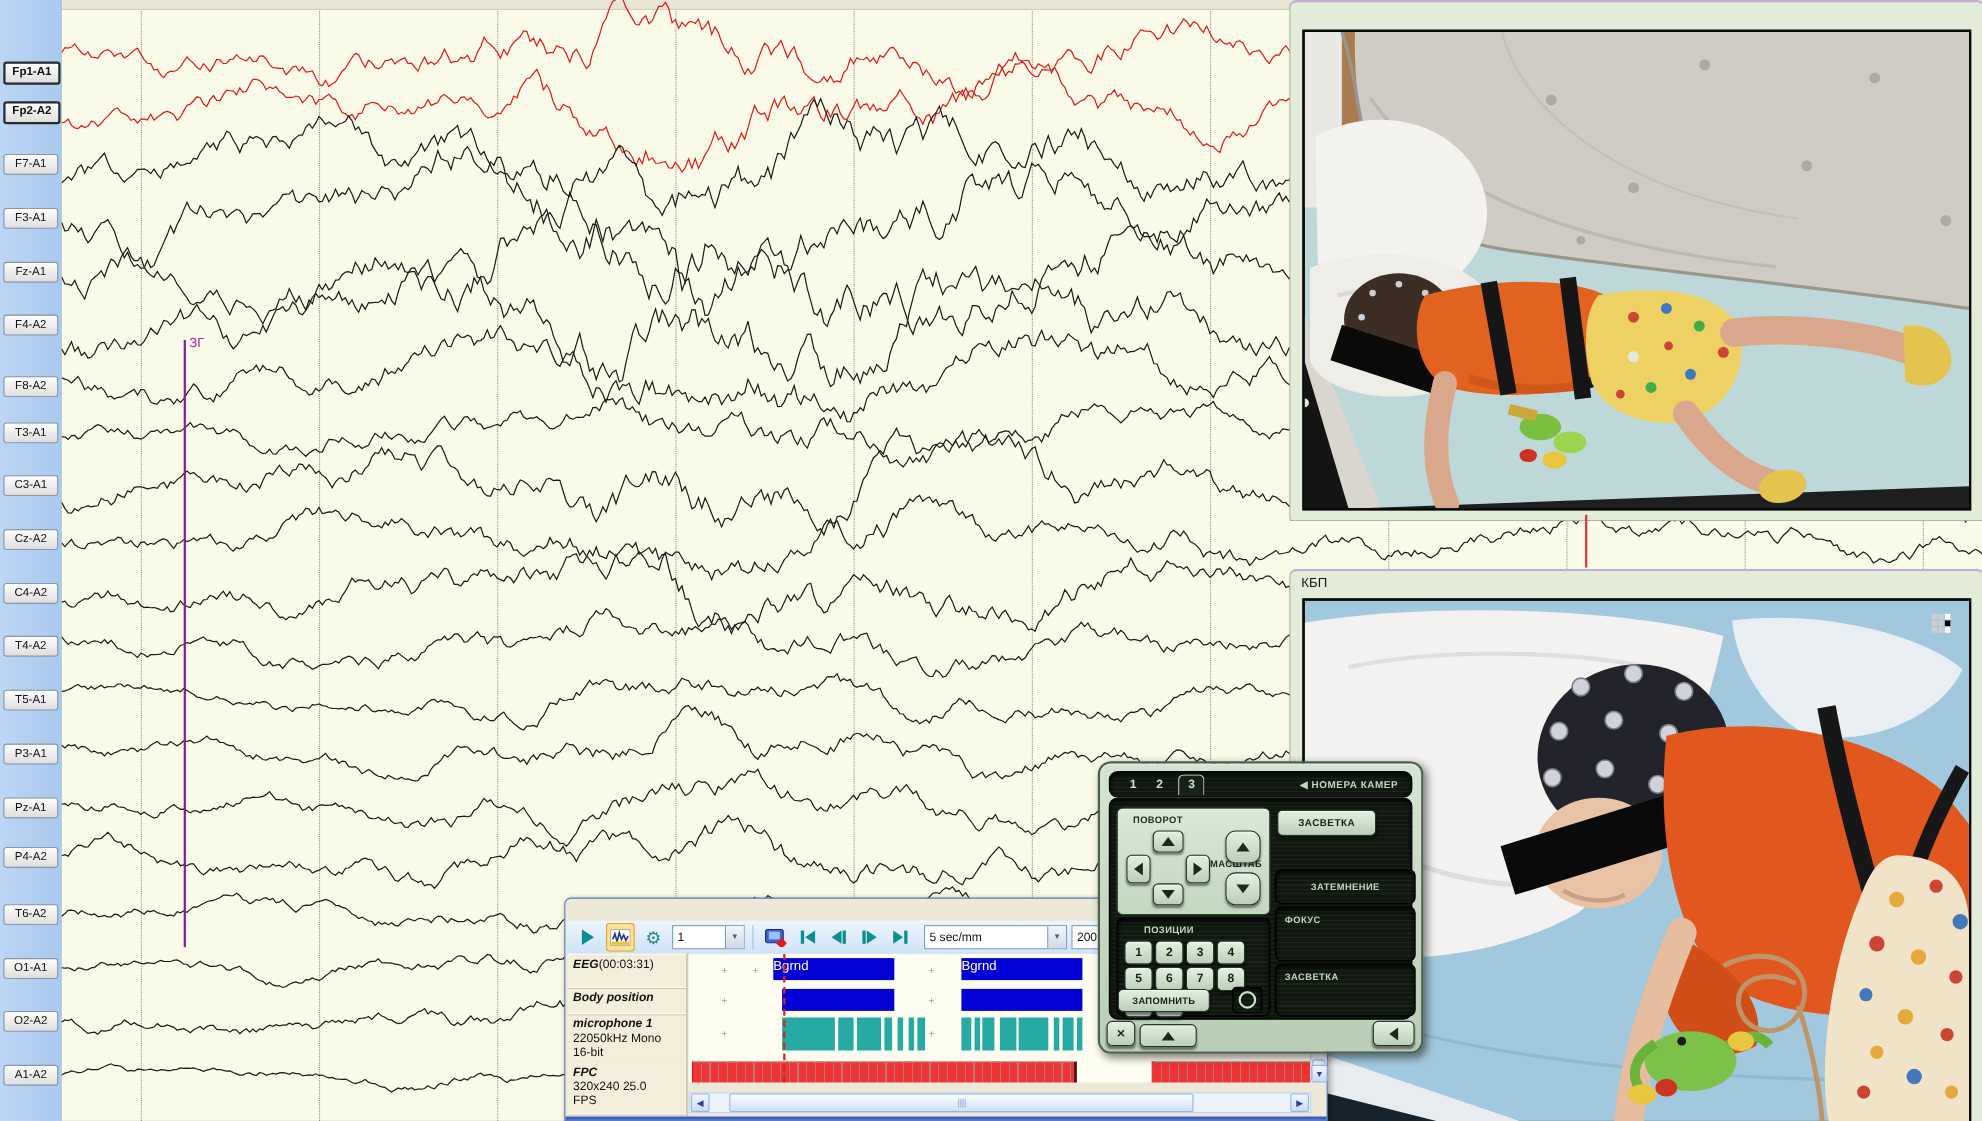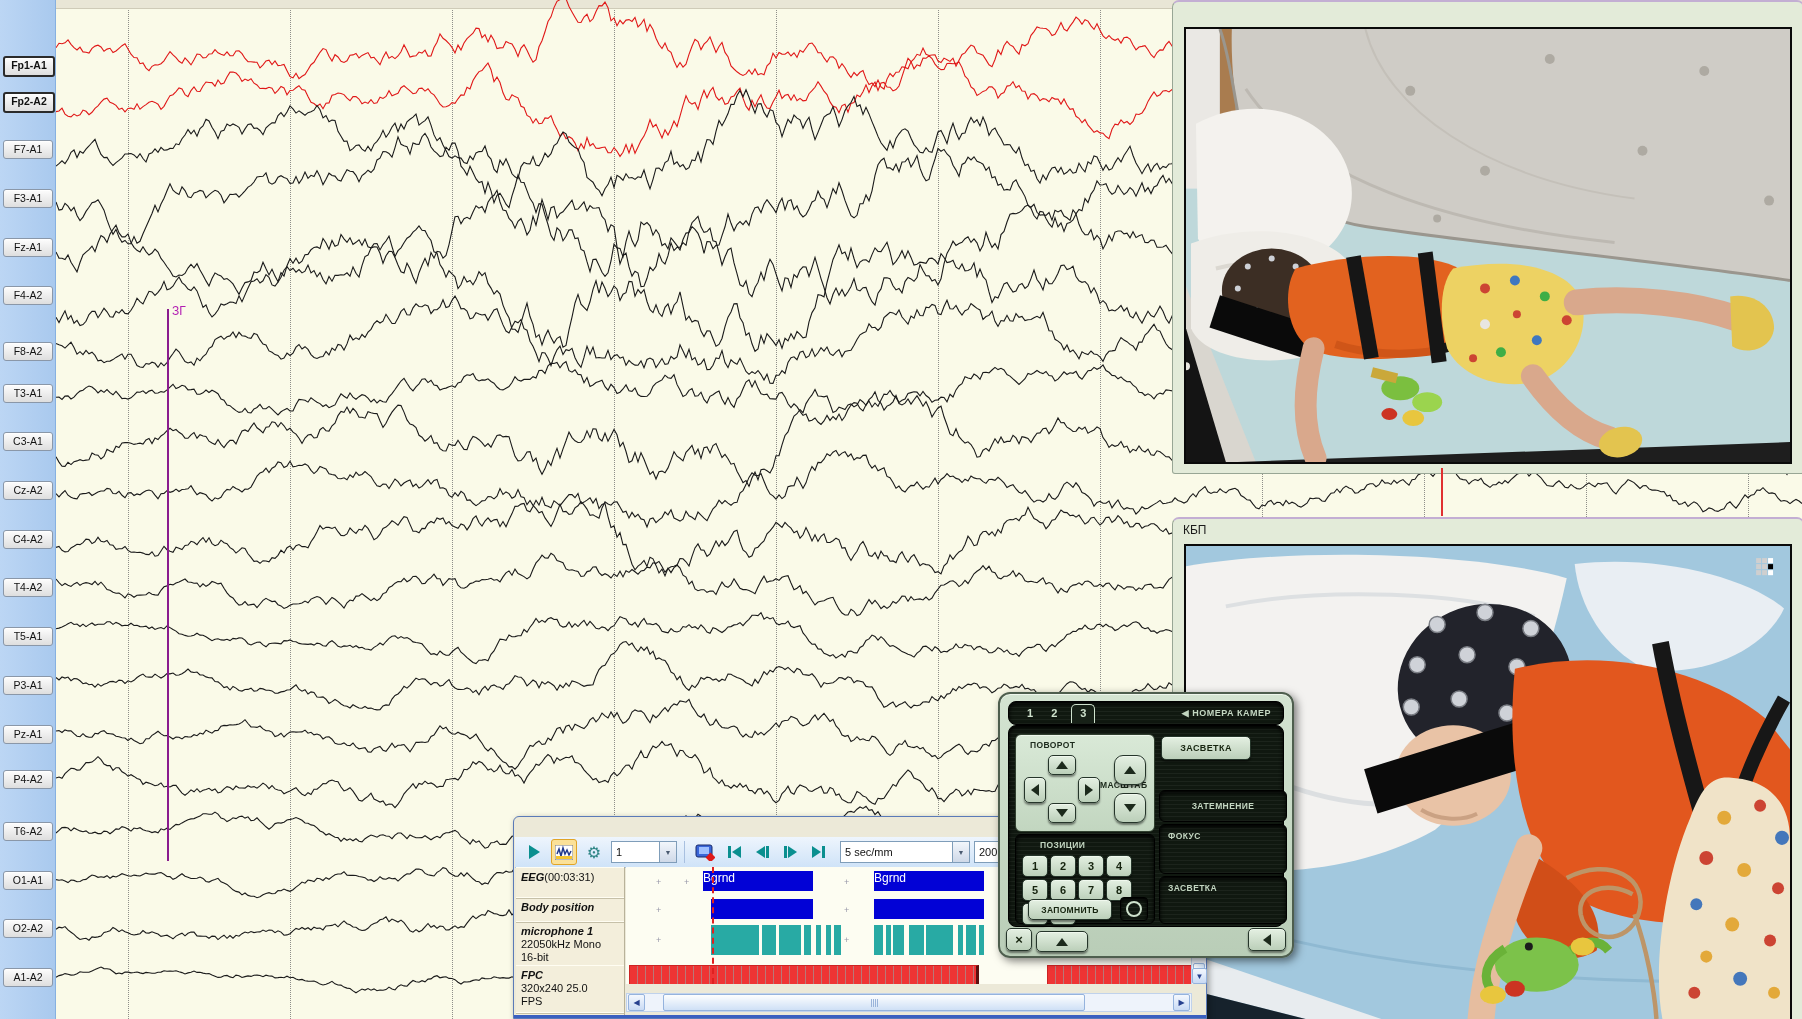--- a/index.html
+++ b/index.html
@@ -493,21 +493,21 @@
             <div class="pale-btn pos-btn">2</div>
             <div class="pale-btn pos-btn">3</div>
             <div class="pale-btn pos-btn">4</div>
             <div class="pale-btn pos-btn">5</div>
             <div class="pale-btn pos-btn">6</div>
             <div class="pale-btn pos-btn">7</div>
             <div class="pale-btn pos-btn">8</div>
             <div class="pale-btn pos-btn">9</div>
             <div class="pale-btn pos-btn">10</div>
           </div>
-        <div class="pale-btn" style="position:absolute;left:12px;top:64px;width:82px;height:19px;font-size:8.5px;letter-spacing:.3px;">ЗАПОМНИТЬ</div>
+        <div class="pale-btn" style="position:absolute;left:0;top:64px;width:82px;height:19px;font-size:8.5px;letter-spacing:.3px;">ЗАПОМНИТЬ</div>
         <div class="dark" style="position:absolute;left:104px;top:62px;width:26px;height:22px;border-radius:4px;display:flex;align-items:center;justify-content:center;">
           <div style="width:12px;height:12px;border:2.5px solid #cfe2cd;border-radius:50%;"></div>
         </div>
       </div>
     </div>
     <div id="cam-bottomrow">
       <div class="pale-btn" style="position:absolute;left:6px;bottom:5px;width:24px;height:21px;font-size:13px;">×</div>
       <div class="pale-btn" style="position:absolute;left:36px;bottom:4px;width:50px;height:19px;">
           <div class="tri up"></div>
         </div>

